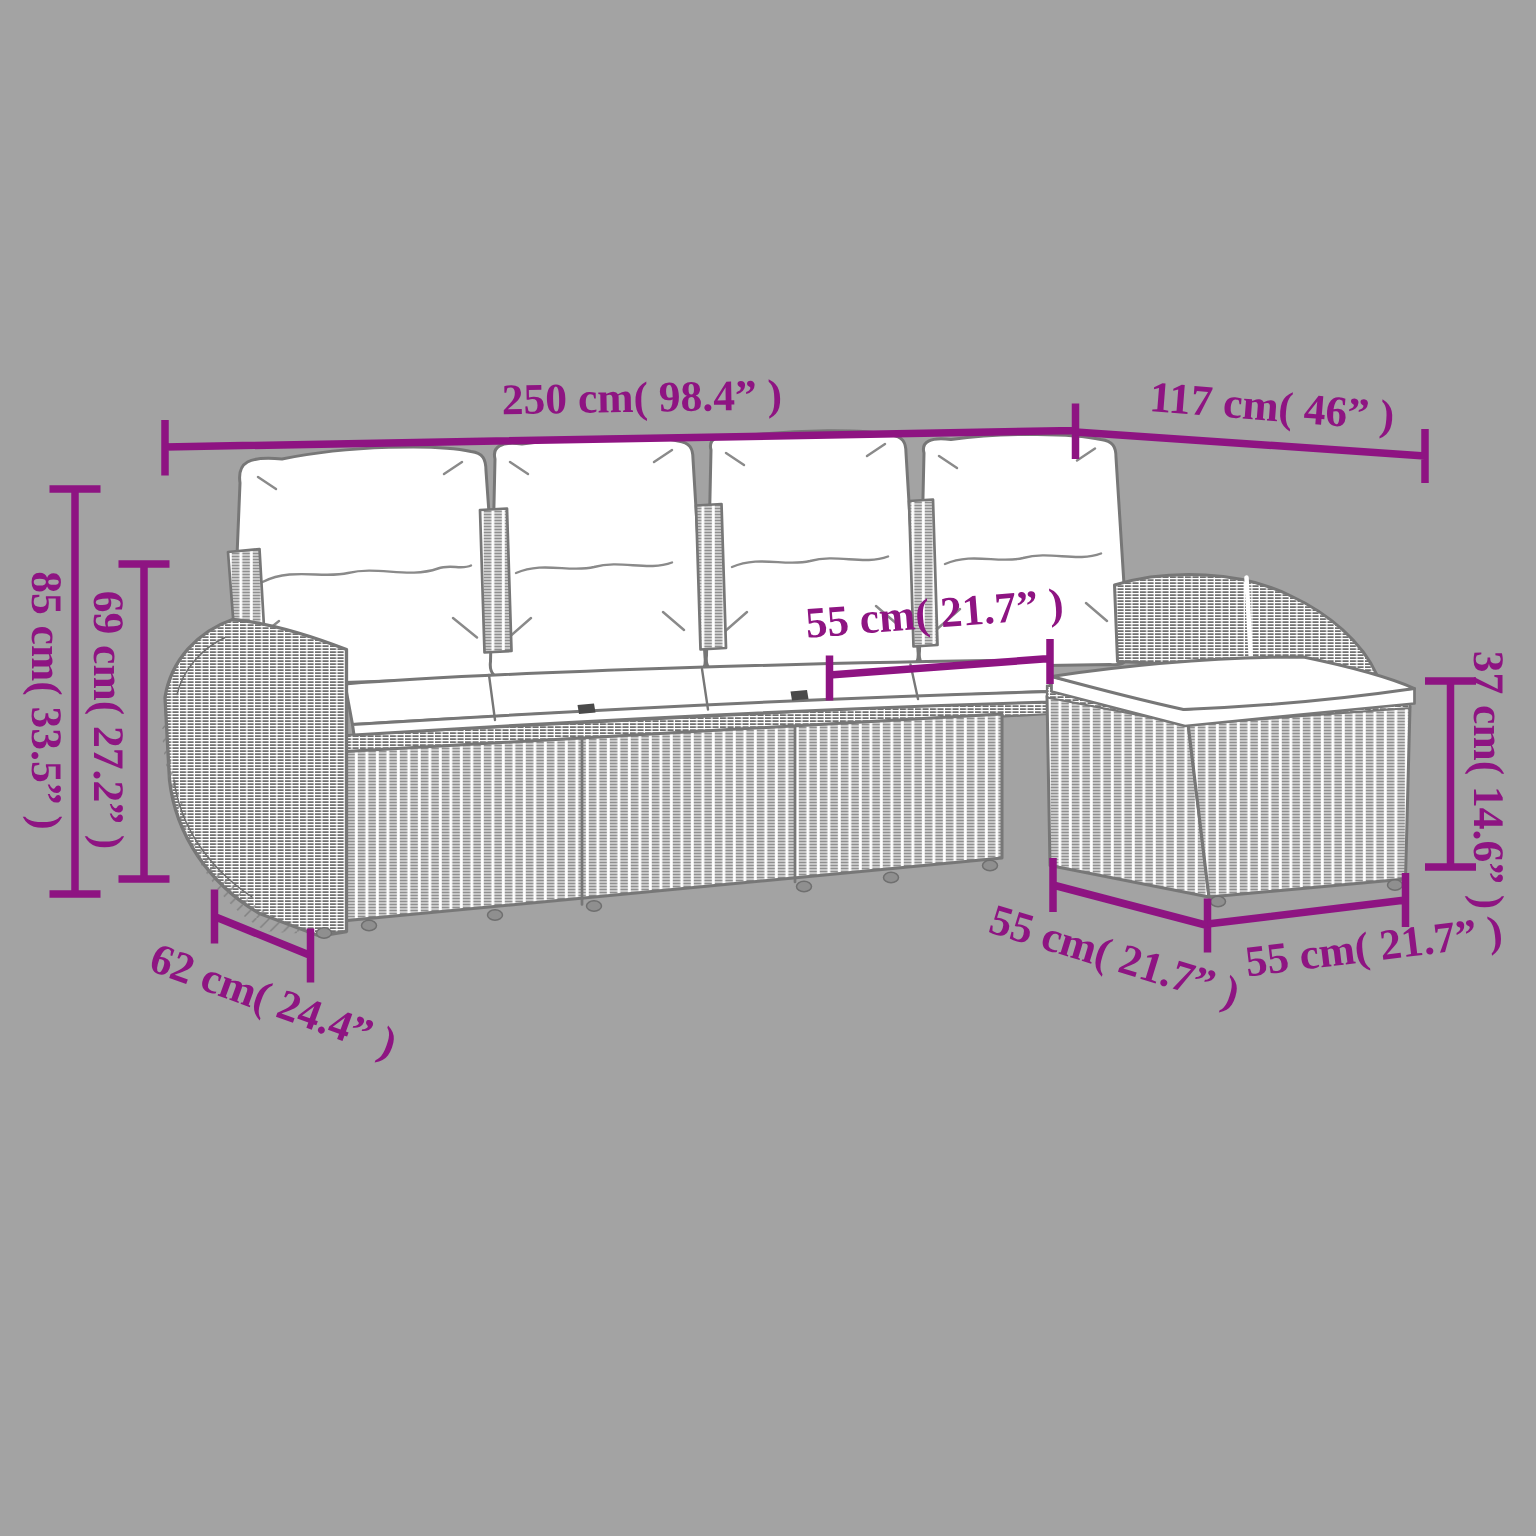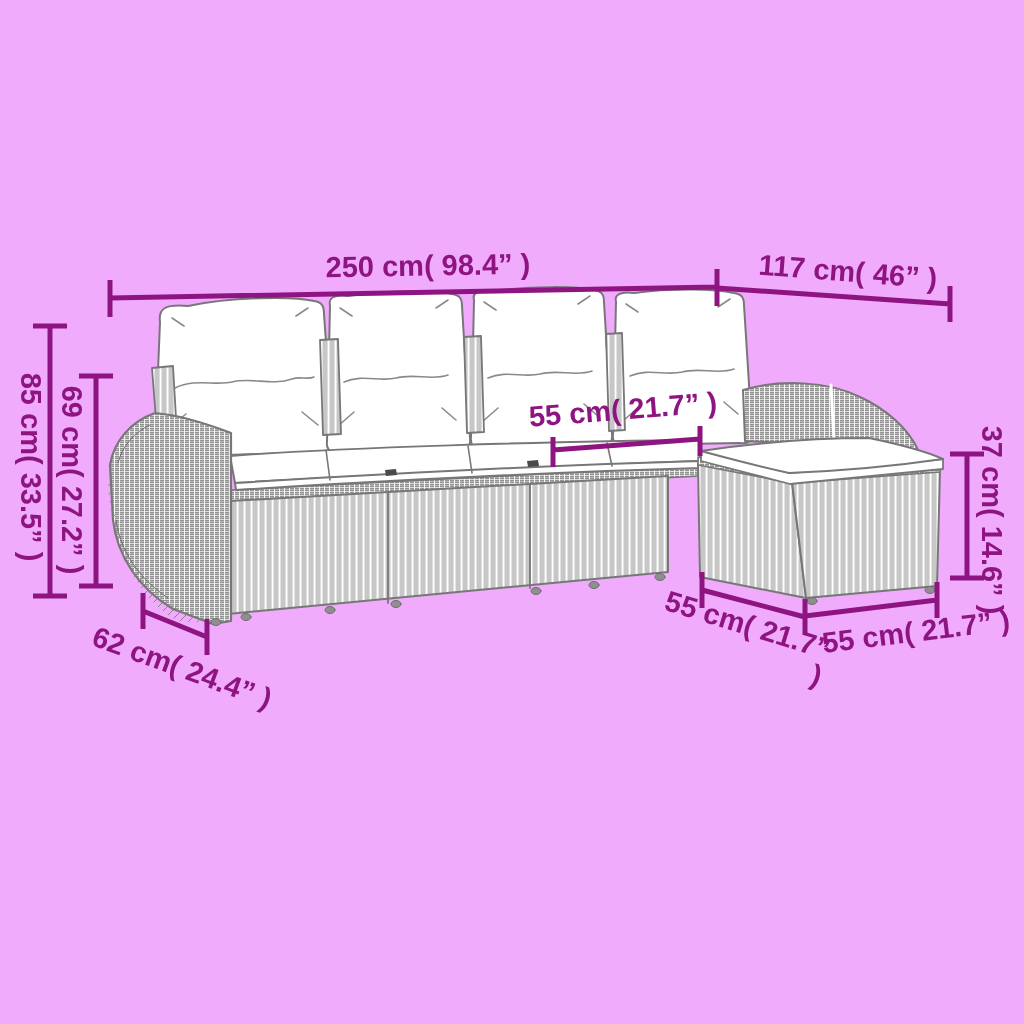--- a/index.html
+++ b/index.html
@@ -1,18 +1,18 @@
 <!DOCTYPE html>
 <html><head>
 <meta charset="utf-8">
 <style>
   html,body{margin:0;padding:0;background:#ffffff;}
   .canvas{
-    position:relative;width:1024px;height:1024px;background:#f0abfc;
-    overflow:hidden;font-family:Liberation Sans, sans-serif;
+    position:relative;width:1024px;height:1024px;background:#a3a3a3;
+    overflow:hidden;font-family:Liberation Serif, serif;
   }
   .canvas svg{position:absolute;left:0;top:0;}
   .dim{
     position:absolute;
     font-weight:700;font-size:29px;color:#8E1482;
     white-space:nowrap;line-height:1;
     transform:translate(-50%,-50%) rotate(var(--r,0deg));
     transform-origin:center center;
   }
   .dim.wrap{white-space:normal;text-align:right;line-height:.95;}

